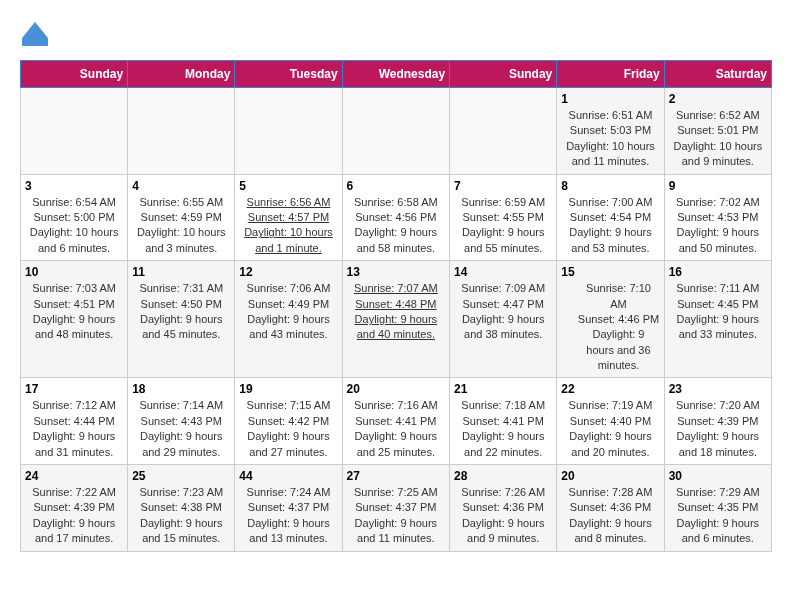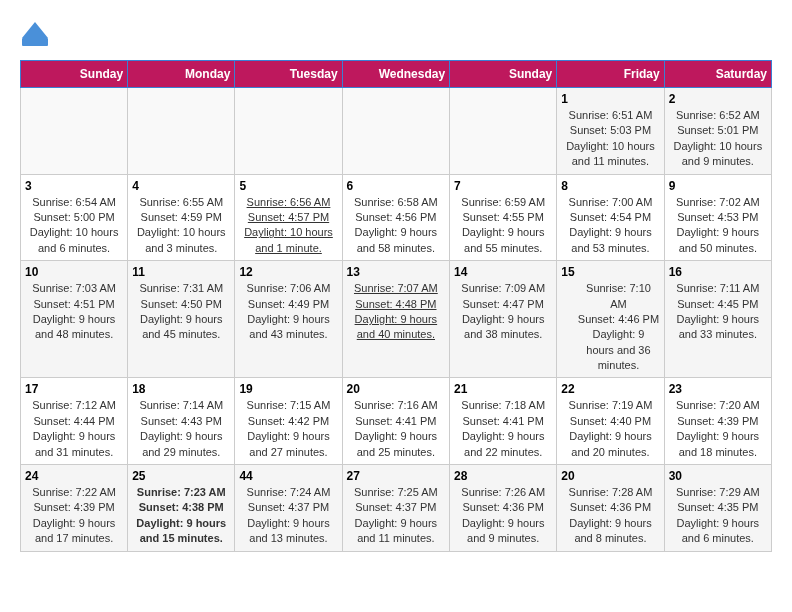--- a/index.html
+++ b/index.html
@@ -274,21 +274,21 @@
       </tr>
       <tr>
         <td>
           <span class="day-number">24</span>
           <div class="day-info" style="white-space: pre-line;">Sunrise: 7:22 AM
 Sunset: 4:39 PM
 Daylight: 9 hours and 17 minutes.</div>
         </td>
         <td>
           <span class="day-number">25</span>
-          <div class="day-info" style="white-space: pre-line; font-weight: bold;">Sunrise: 7:23 AM
+          <div class="day-info" style="white-space: pre-line;">Sunrise: 7:23 AM
 Sunset: 4:38 PM
 Daylight: 9 hours and 15 minutes.</div>
         </td>
         <td>
           <span class="day-number">44</span>
           <div class="day-info" style="white-space: pre-line;">Sunrise: 7:24 AM
 Sunset: 4:37 PM
 Daylight: 9 hours and 13 minutes.</div>
         </td>
         <td>

